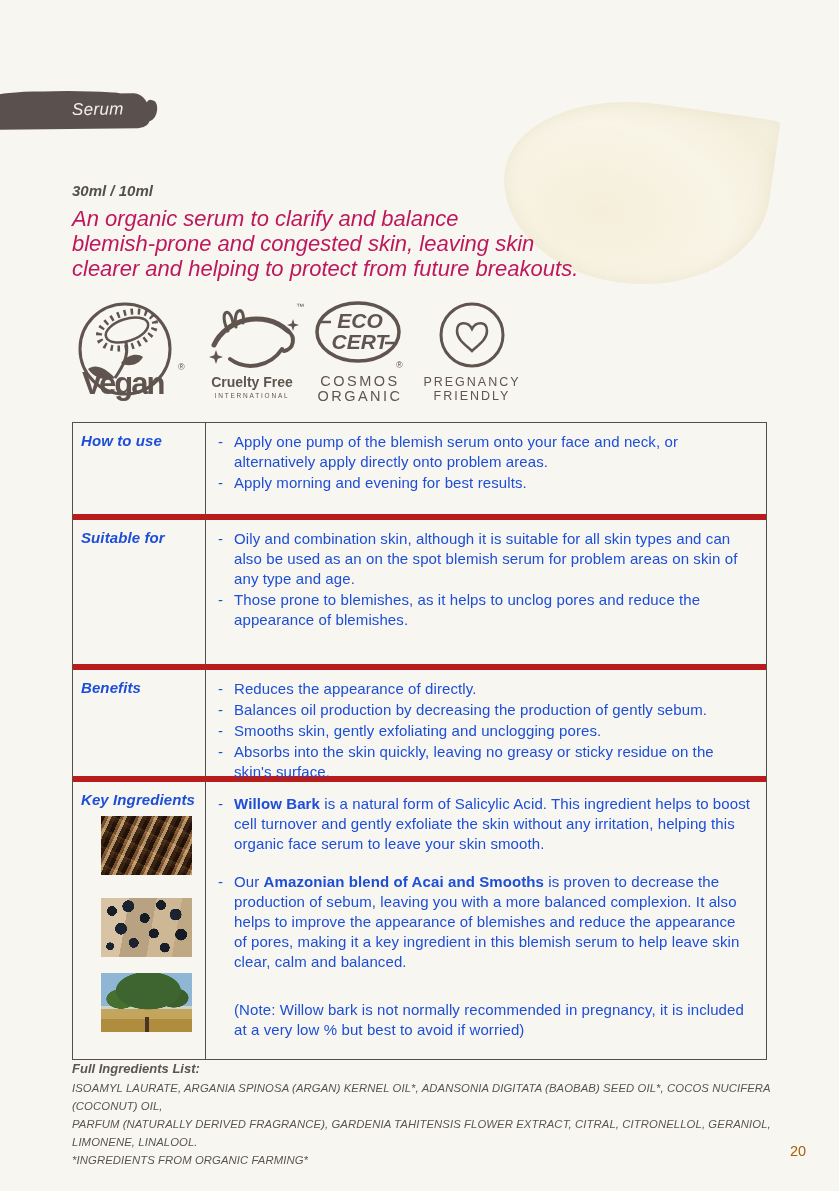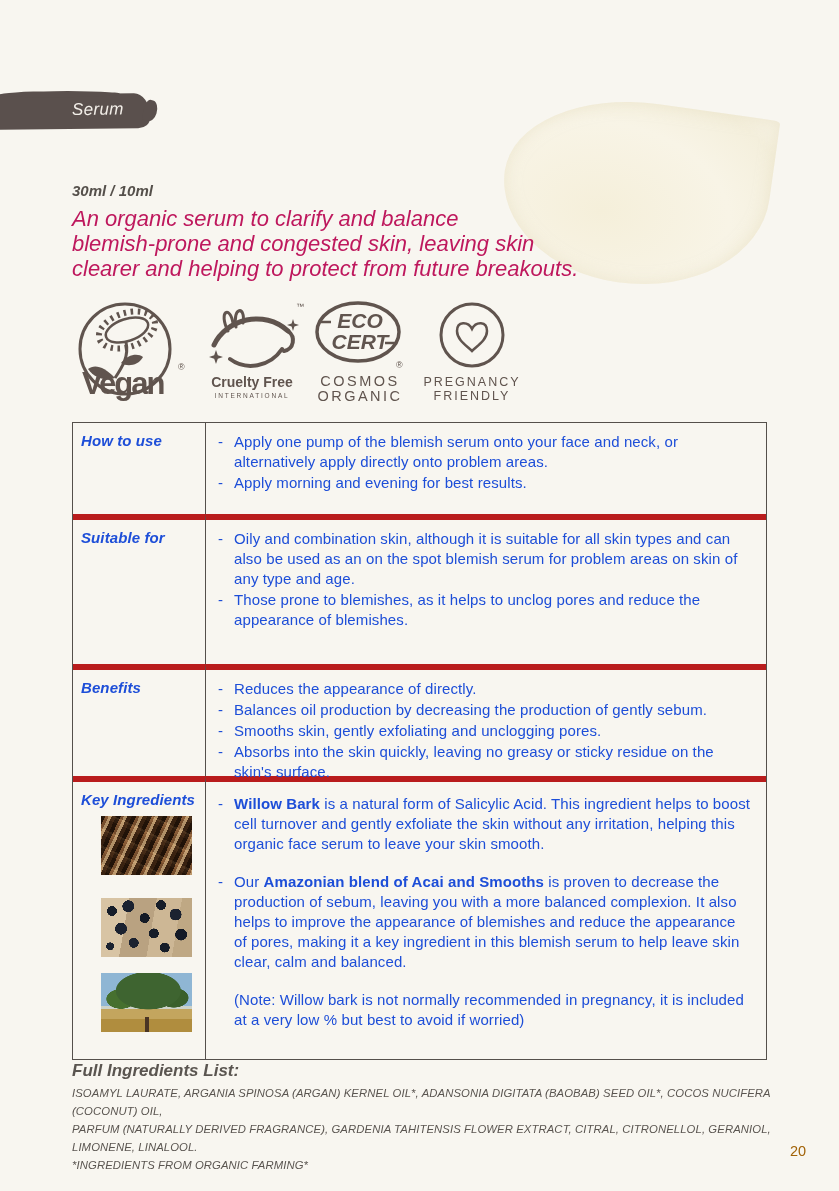--- a/index.html
+++ b/index.html
@@ -69,21 +69,21 @@
   .lbl{
     border-right:1px solid #55504b; padding:8px 4px 0 8px;
     font-weight:700; font-style:italic; font-size:15px;
   }
   .con{ padding:9px 14px 0 10px; }
   .con ul{ list-style:none; }
   .con li{ position:relative; padding-left:18px; margin-bottom:1px; }
   .con li::before{ content:"-"; position:absolute; left:2px; }
   .ki-con{ padding-top:12px; }
   .ki-con li{ margin-bottom:18px; }
-  .note{ padding-left:18px; margin-top:18px; }
+  .note{ padding-left:18px; margin-top:28px; }
   .photos{ margin-top:6px; }
   .photo{ width:91px; height:59px; margin:0 0 0 20px; }
   .ph-willow{
     margin-bottom:23px;
     background:
       repeating-linear-gradient(115deg, rgba(32,18,8,0.85) 0 4px, rgba(138,92,54,0.8) 4px 7px, rgba(201,166,120,0.85) 7px 10px, rgba(60,36,18,0.85) 10px 14px),
       repeating-linear-gradient(25deg, #2a1709 0 5px, #7a5130 5px 9px, #c49a66 9px 11px, #1c0f06 11px 16px);
   }
   .ph-acai{
     margin-bottom:16px;
@@ -108,21 +108,21 @@
       radial-gradient(ellipse 15px 10px at 22% 44%, #46702f 0 96%, transparent 100%),
       radial-gradient(ellipse 15px 10px at 80% 42%, #3a5f2b 0 96%, transparent 100%),
       linear-gradient(#4a3524 0 100%),
       linear-gradient(#8fb6d4 0 56%, #ccd2c9 56% 61%, #c3a55e 61% 78%, #b08d3e 78%);
     background-size:auto, auto, auto, 4px 20px, auto;
     background-position:0 0, 0 0, 0 0, 50% 44px, 0 0;
     background-repeat:no-repeat;
   }
   
   .footer-ing{ position:absolute; left:72px; top:1061px; width:710px; color:#5a5550; }
-  .footer-ing .fh{ font-size:17px; font-weight:700; font-style:italic; margin-bottom:3px; }
+  .footer-ing .fh{ font-size:13px; font-weight:700; font-style:italic; margin-bottom:3px; }
   .footer-ing .fl{ font-size:11.3px; font-style:italic; line-height:18px; letter-spacing:0.1px; }
   .page-num{ position:absolute; left:790px; top:1143px; font-size:14.5px; color:#a16207; }
 </style>
 </head>
 <body>
 
 <div class="sheet">
 
   <div class="tag">
     <span>Serum</span>

